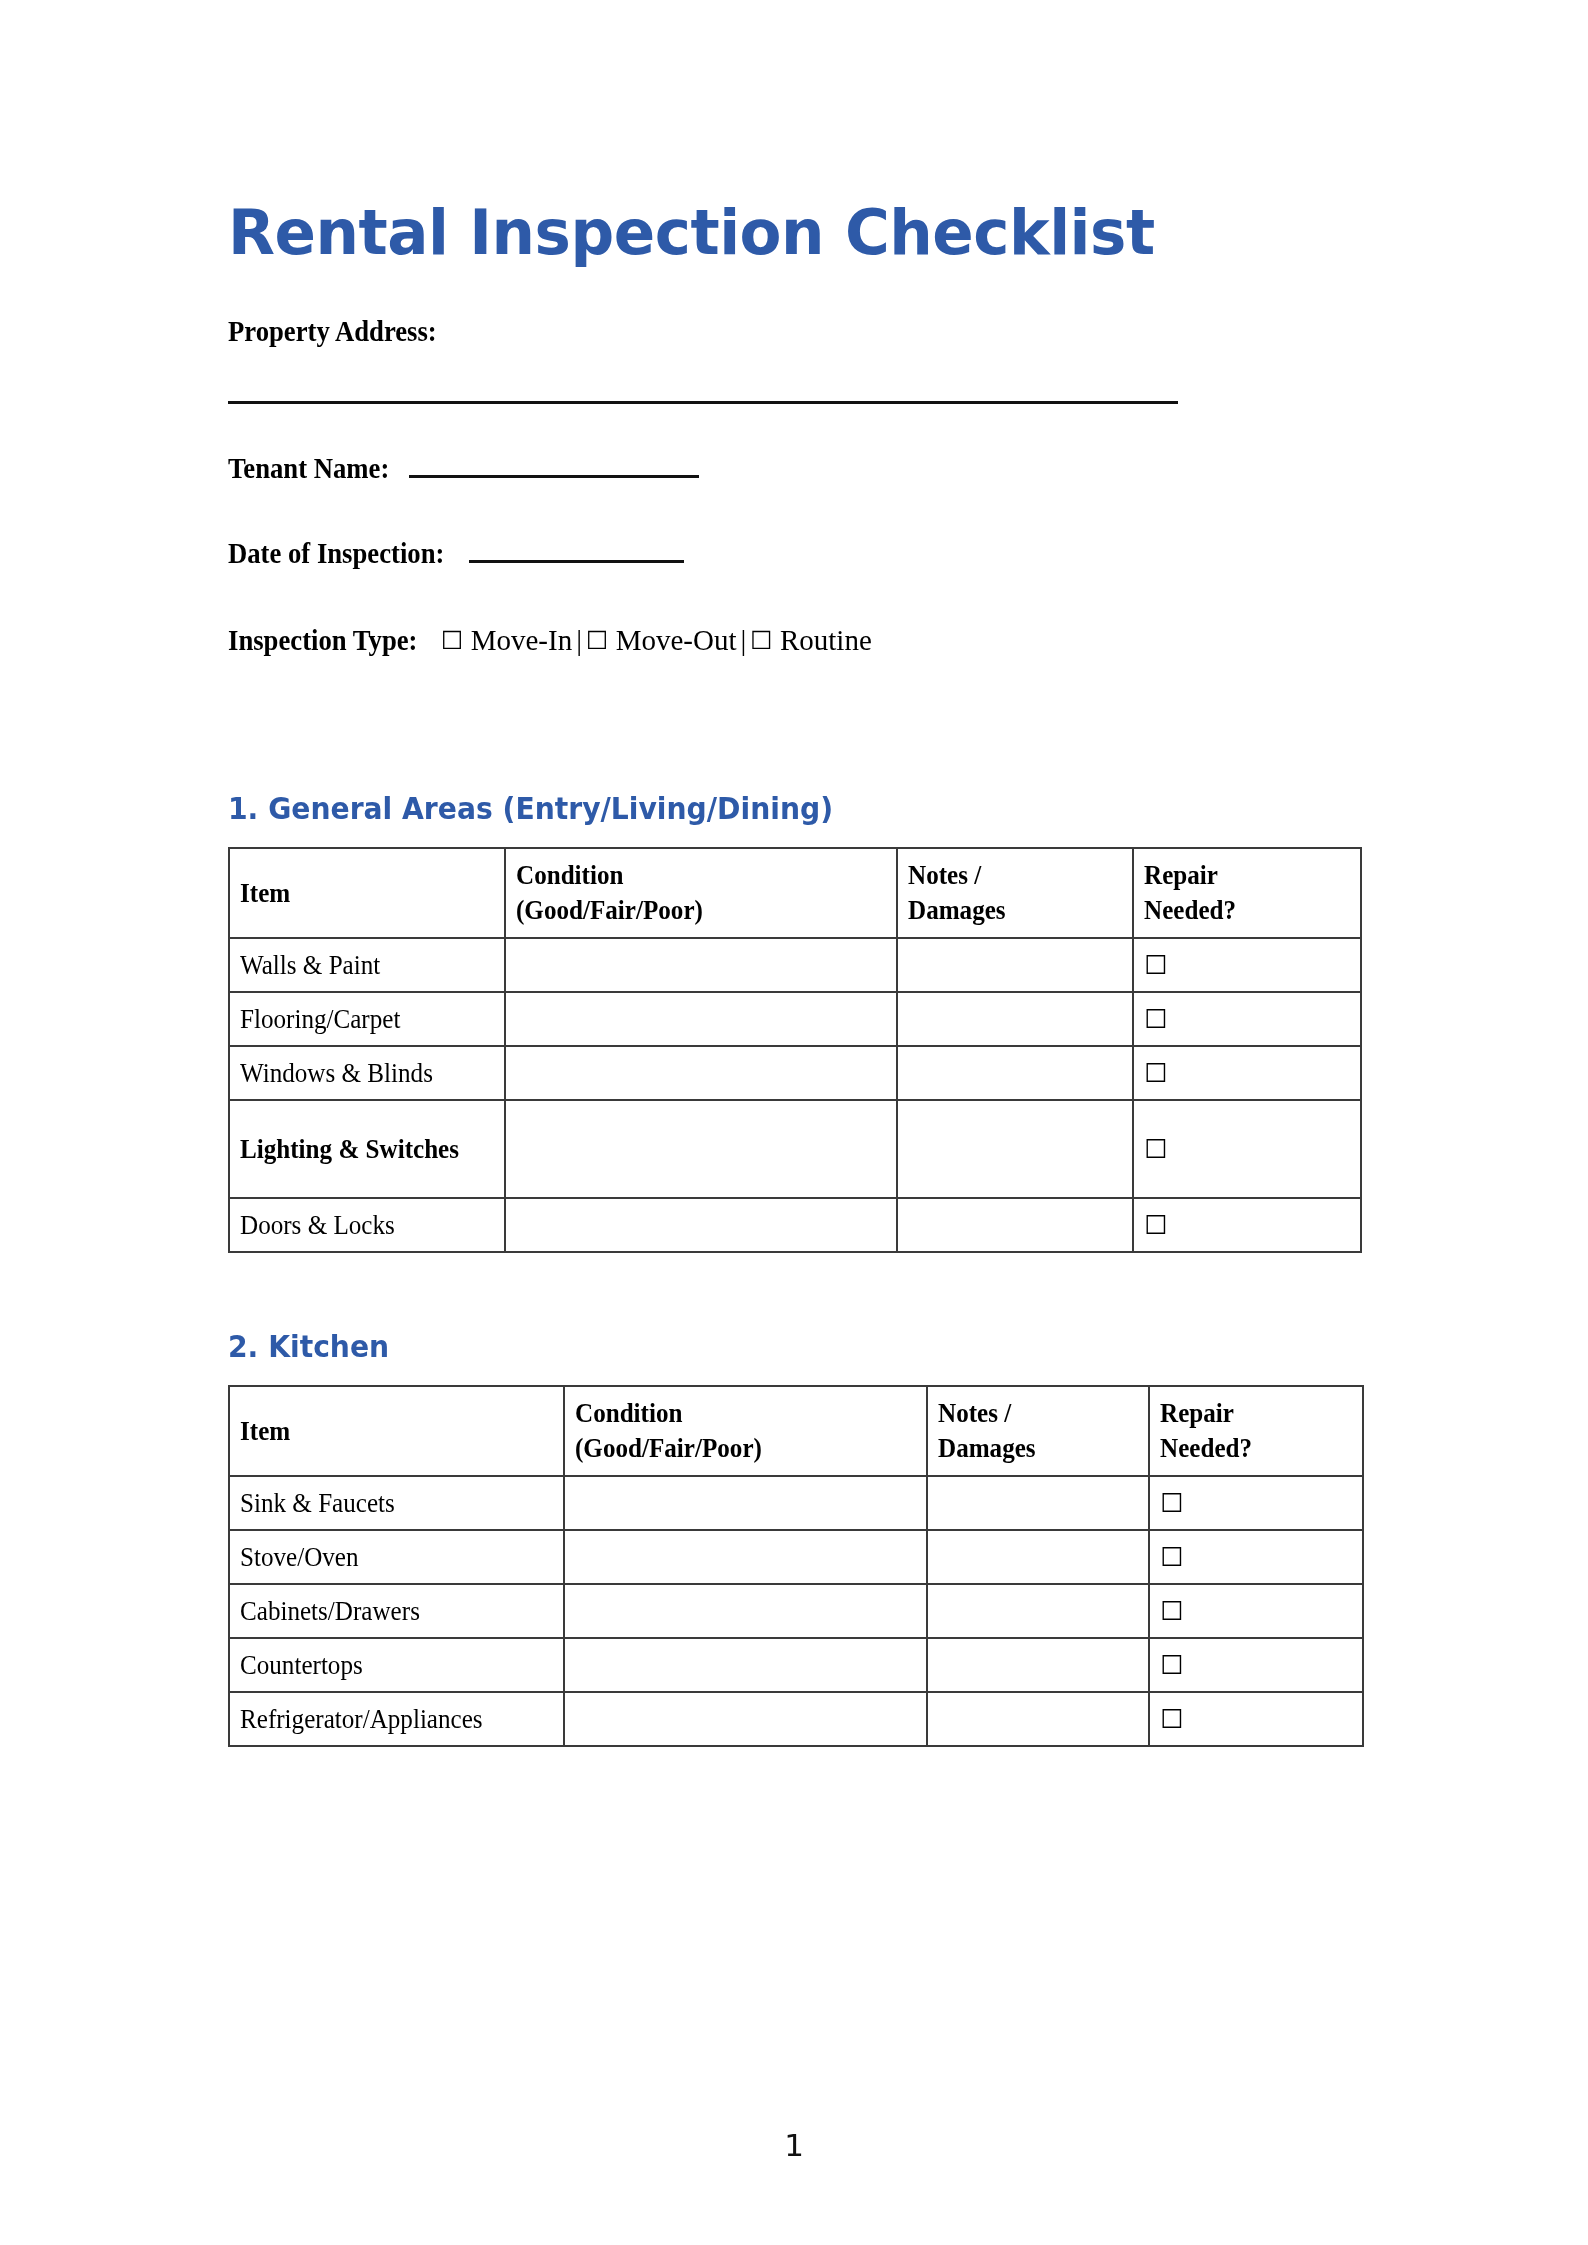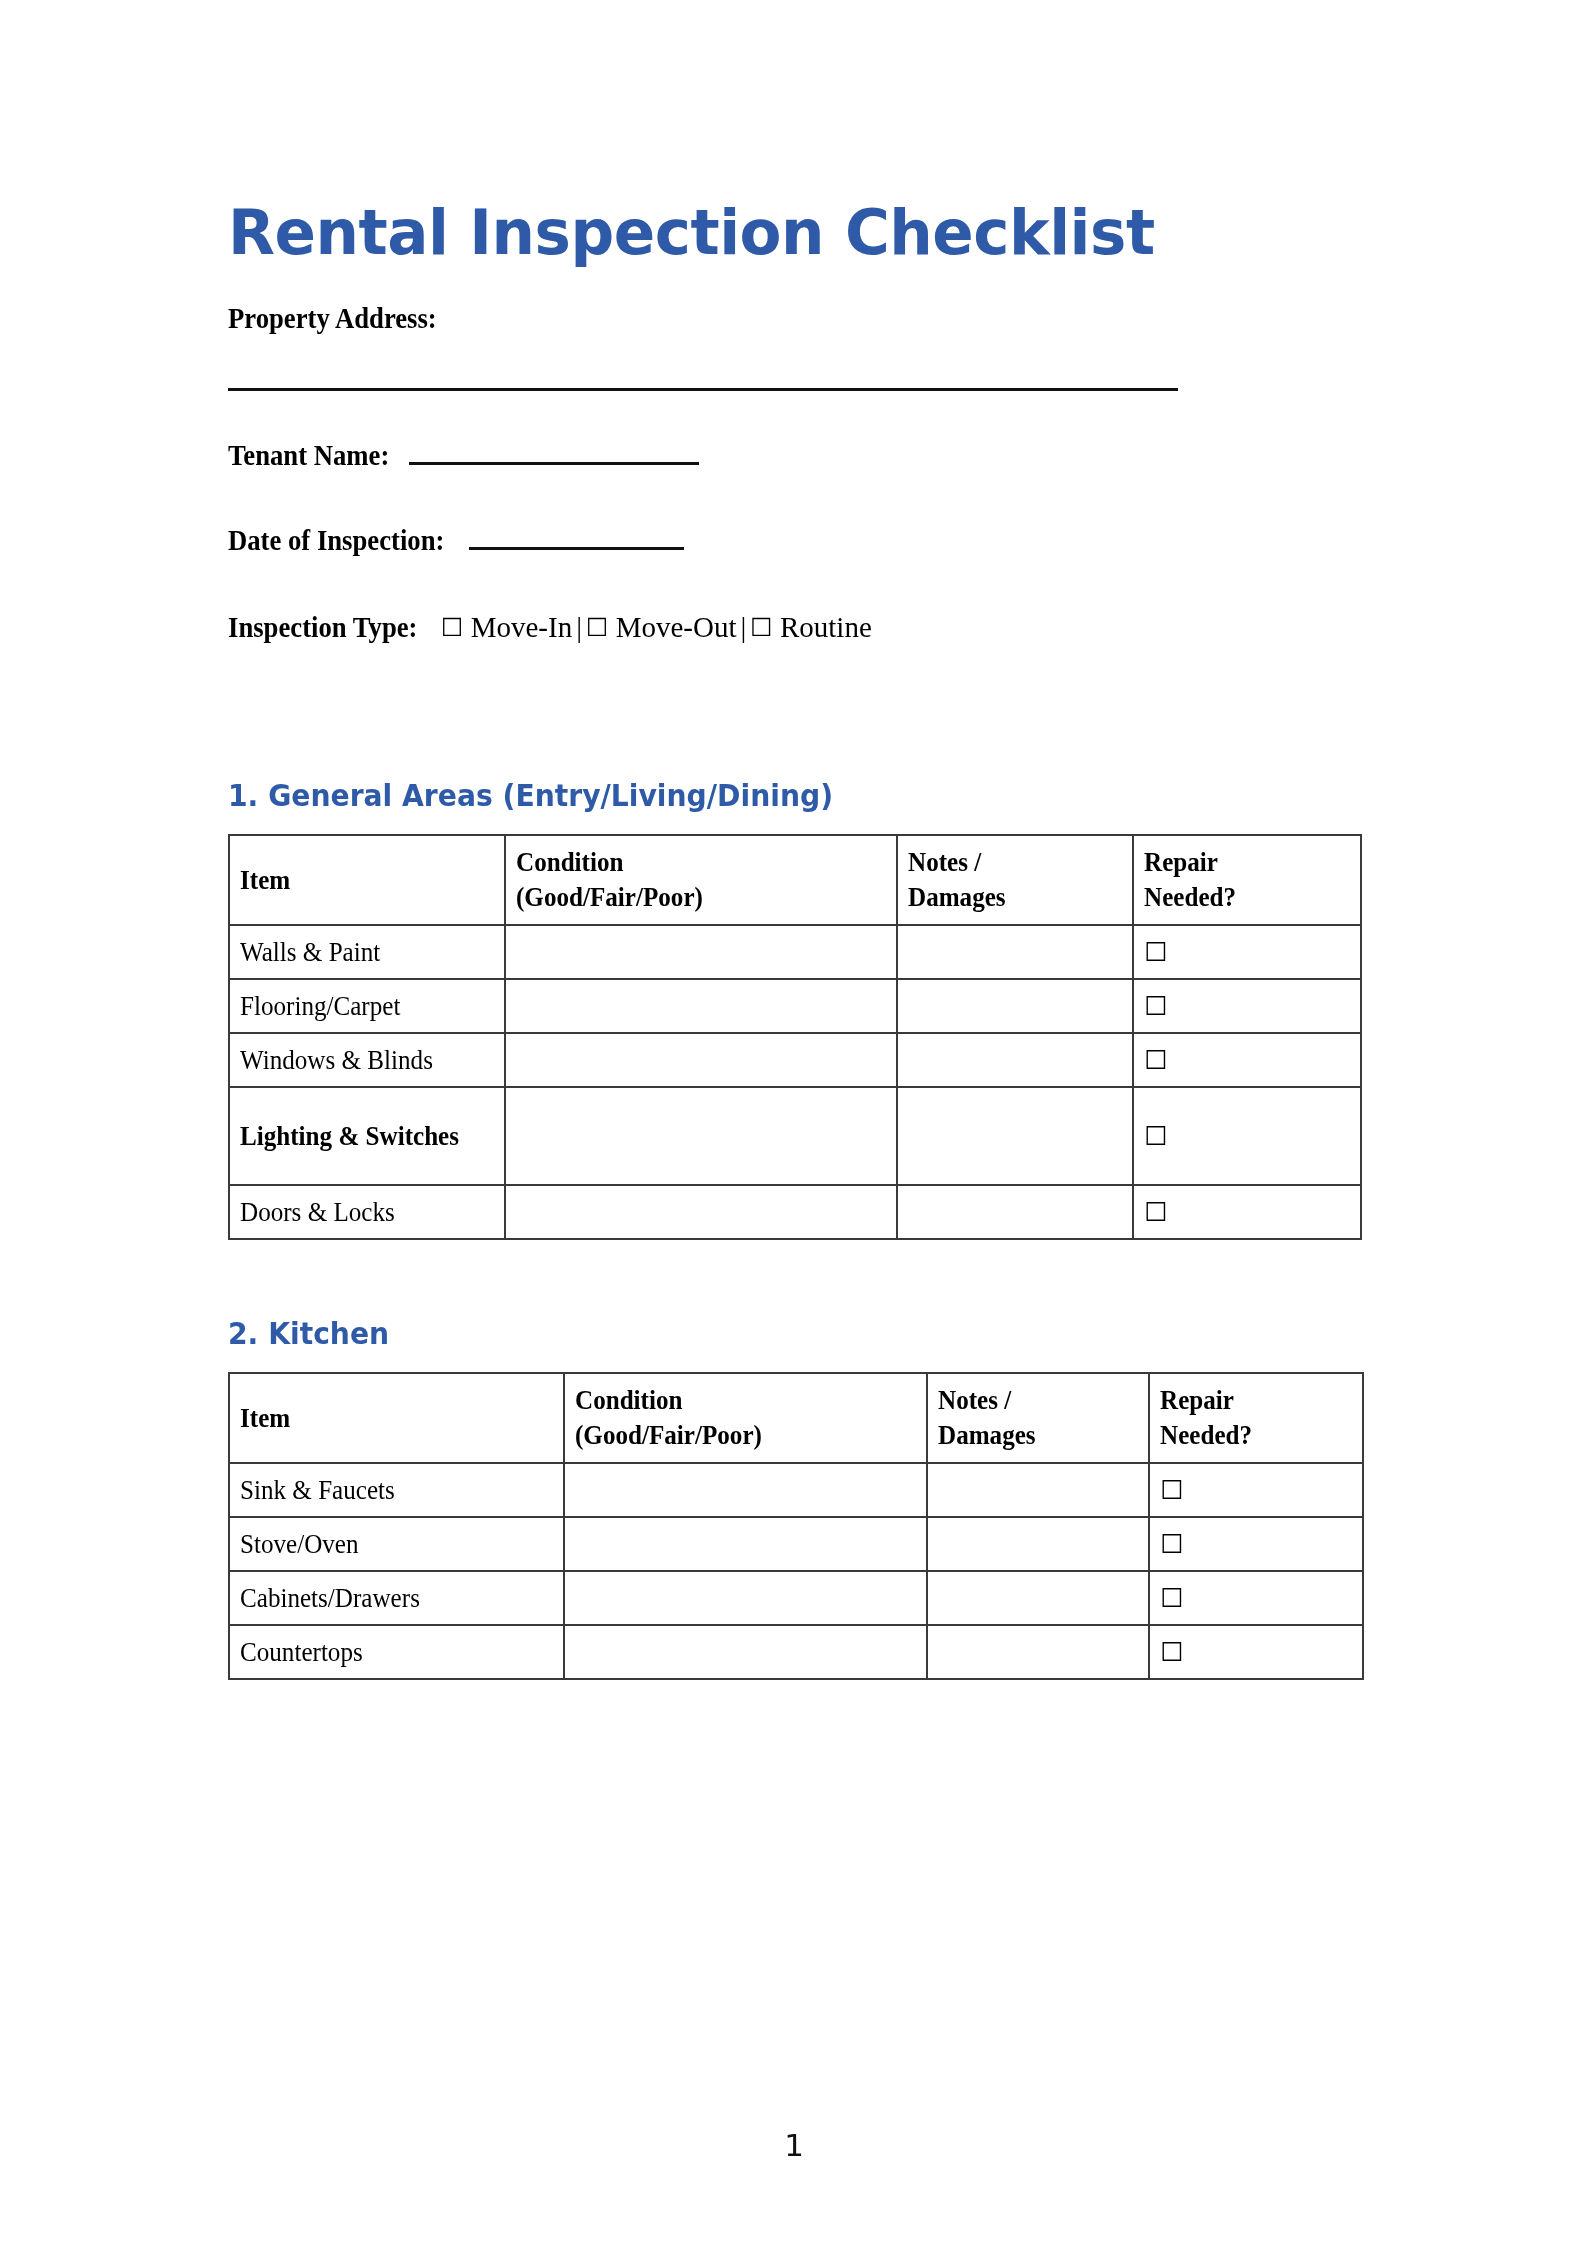--- a/index.html
+++ b/index.html
@@ -39,21 +39,21 @@
     color: #2e5aa8;
     margin: 0;
     padding-top: 200px;
     transform: scaleX(0.97);
     transform-origin: left center;
     white-space: nowrap;
   }
 
   
   .form-block {
-    margin-top: 35px;
+    margin-top: 48px;
   }
   .field-label {
     font-family: "Liberation Serif", serif;
     font-weight: bold;
     font-size: 29px;
     line-height: 1.2;
     color: #000;
     transform: scaleX(0.92);
     transform-origin: left center;
     display: inline-block;
@@ -329,19 +329,25 @@
           <td><span class="tdtext"></span></td>
           <td><span class="tdtext"></span></td>
           <td class="chk"><span class="cbx">☐</span></td>
         </tr>
         <tr>
           <td><span class="tdtext">Countertops</span></td>
           <td><span class="tdtext"></span></td>
           <td><span class="tdtext"></span></td>
           <td class="chk"><span class="cbx">☐</span></td>
         </tr>
+        <tr>
+          <td><span class="tdtext">Refrigerator/Appliances</span></td>
+          <td><span class="tdtext"></span></td>
+          <td><span class="tdtext"></span></td>
+          <td class="chk"><span class="cbx">☐</span></td>
+        </tr>
       </tbody>
     </table>
 
   </div>
 
   <div class="page-number">1</div>
 </div>
 
 </body></html>

